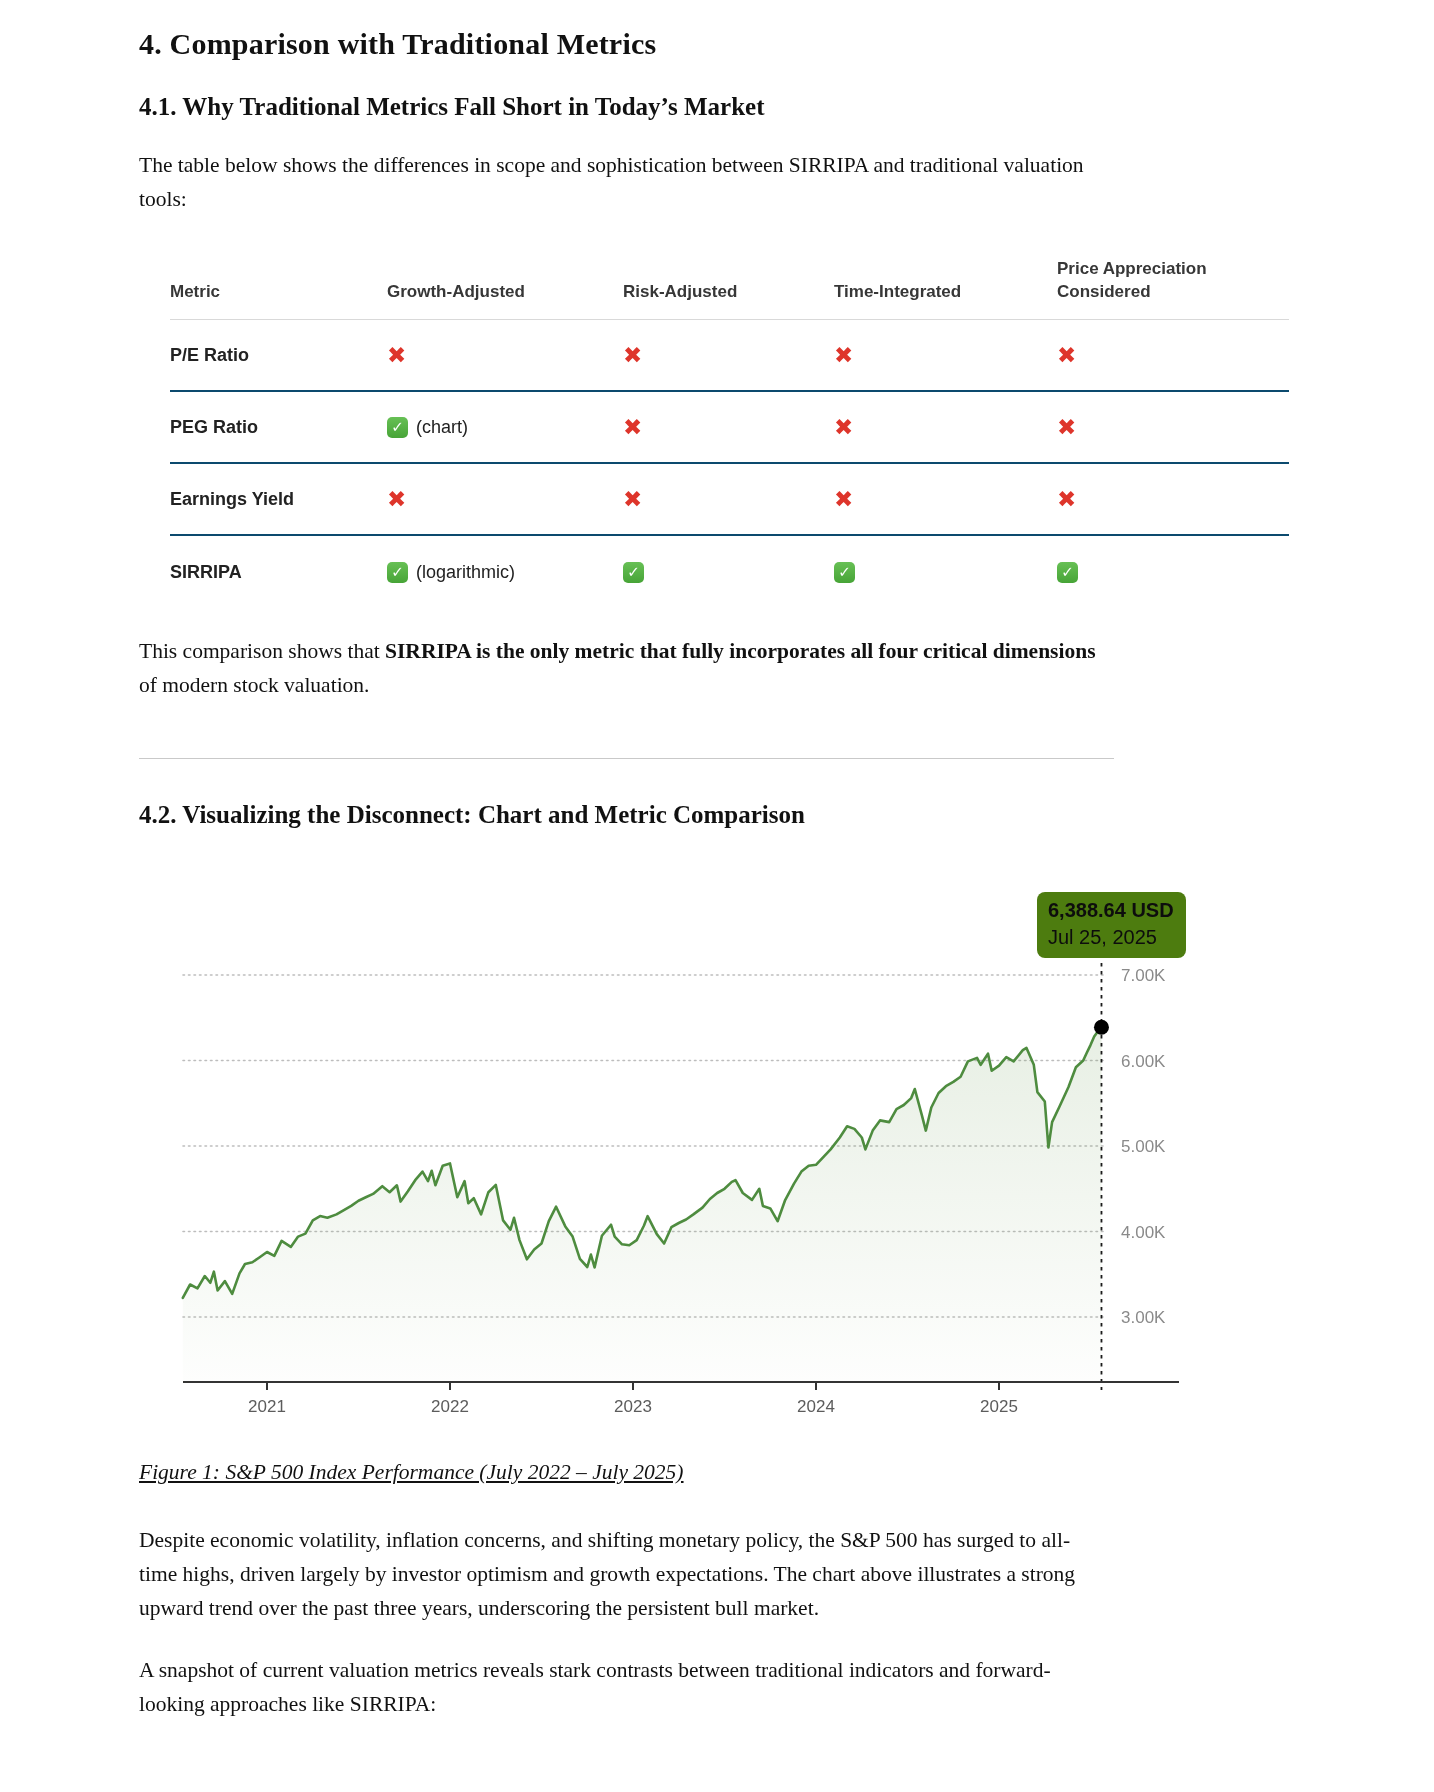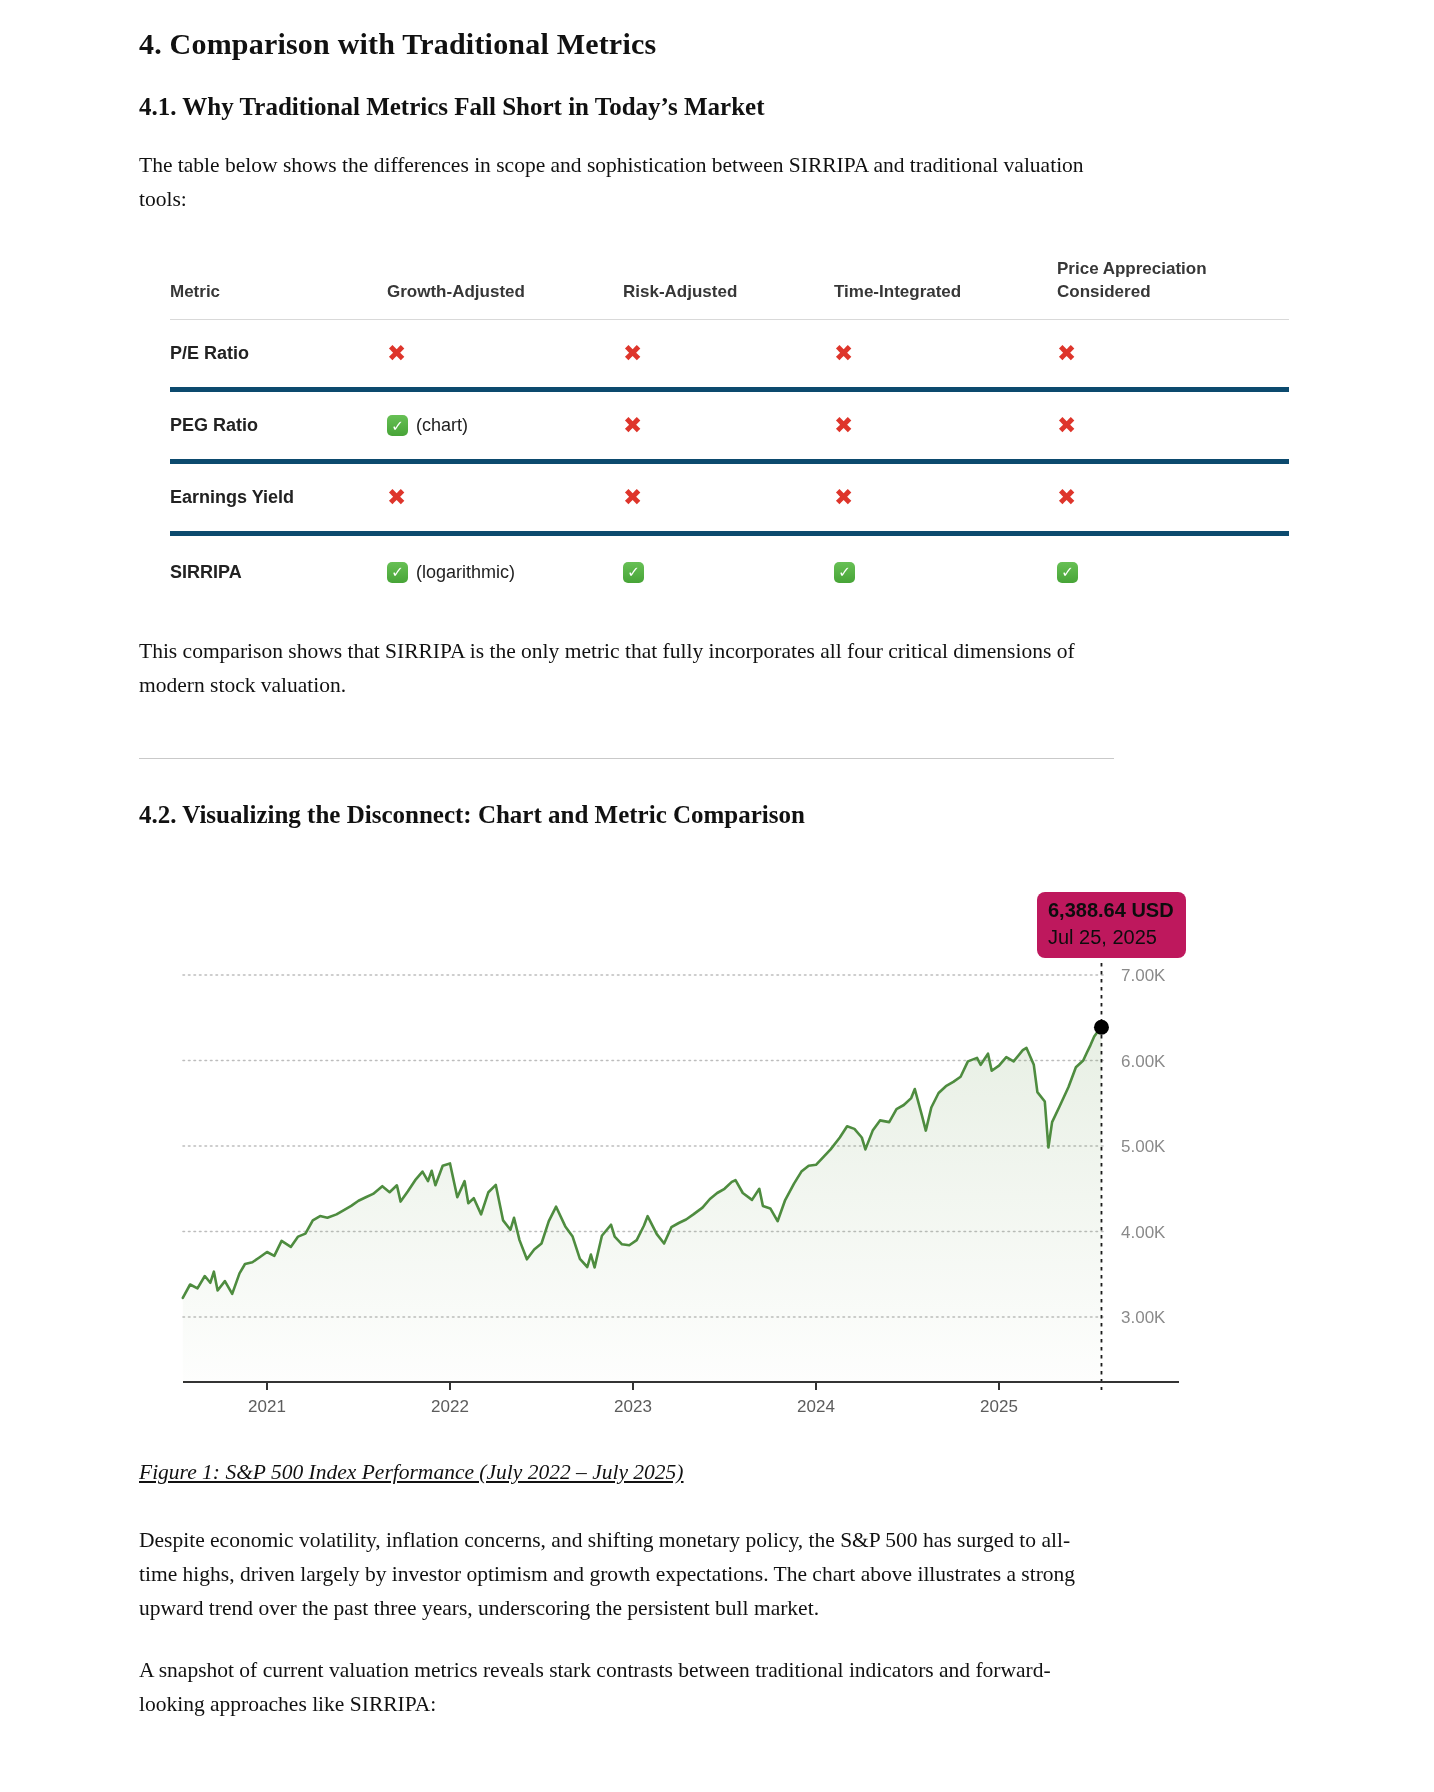--- a/index.html
+++ b/index.html
@@ -6,34 +6,34 @@
   html,body { background:#ffffff; }
   body {
     width:1434px; height:1792px; overflow:hidden; position:relative;
     font-family:"Liberation Serif", serif; color:#111;
   }
   .content { padding:26px 0 0 139px; width:1368px; }
 
   h2.sec-title { font-size:30px; font-weight:700; line-height:36px; letter-spacing:.2px; }
   h3.sub-title { font-size:25px; font-weight:700; line-height:30px; margin-top:30px; }
   p.body-p { font-size:21.5px; line-height:34px; width:962px; margin-top:26px; }
-  p.body-p b { font-weight:400; }
+  p.body-p b { font-weight:700; }
 
   
   .metric-table {
     margin-top:36px; margin-left:31px; width:1119px;
     font-family:"Liberation Sans", sans-serif;
   }
   .t-row {
     display:grid; grid-template-columns:217px 236px 211px 223px 232px;
     align-items:end;
   }
   .t-head { border-bottom:1px solid #d9d9d9; padding-bottom:16px; min-height:68px; }
   .t-head .hcell { font-size:17px; font-weight:700; color:#373737; line-height:23px; padding-right:18px; }
-  .t-body .t-row { border-bottom:5px solid #0c4a6e; height:72px; align-items:center; }
+  .t-body .t-row { border-bottom:2px solid #0c4a6e; height:72px; align-items:center; }
   .t-body .t-row:last-child { border-bottom:none; }
   .mcell { font-size:18px; font-weight:700; color:#222; }
   .cell { display:flex; align-items:center; gap:8px; }
   .crx {
     font-family:"DejaVu Sans", sans-serif; color:#de352b; font-size:23px;
     font-weight:700; line-height:23px;
   }
   .chk {
     width:21px; height:21px; border-radius:5px;
     background:linear-gradient(180deg,#67c055 0%,#47a437 100%);
@@ -43,21 +43,21 @@
   .chk-label { font-size:18px; color:#222; }
 
   .divider { border:none; border-top:1px solid #c9c9c9; width:975px; margin-top:56px; }
   h3.sub-title2 { margin-top:41px; }
 
   
   .chart-wrap { position:relative; width:1080px; height:525px; margin-top:60px; }
   .chart-wrap svg { position:absolute; left:0; top:0; }
   .tooltip {
     position:absolute; left:898px; top:2px;
-    background:#be185d; border-radius:8px; padding:5px 12px 7px 11px;
+    background:#4d7c0f; border-radius:8px; padding:5px 12px 7px 11px;
     font-family:"Liberation Sans", sans-serif; font-size:20px; line-height:27px;
     color:#0d0d0d; white-space:nowrap;
   }
   .tooltip .val { font-weight:700; }
   text.ylab { font-family:"Liberation Sans", sans-serif; font-size:17px; fill:#8a8a8a; }
   text.xlab { font-family:"Liberation Sans", sans-serif; font-size:17px; fill:#5c5c5c; }
 
   p.caption { font-size:21.5px; line-height:34px; font-style:italic; margin-top:40px;text-decoration:underline; }
   p.p-after-chart { margin-top:34px; }
   p.p-last { margin-top:28px; }

